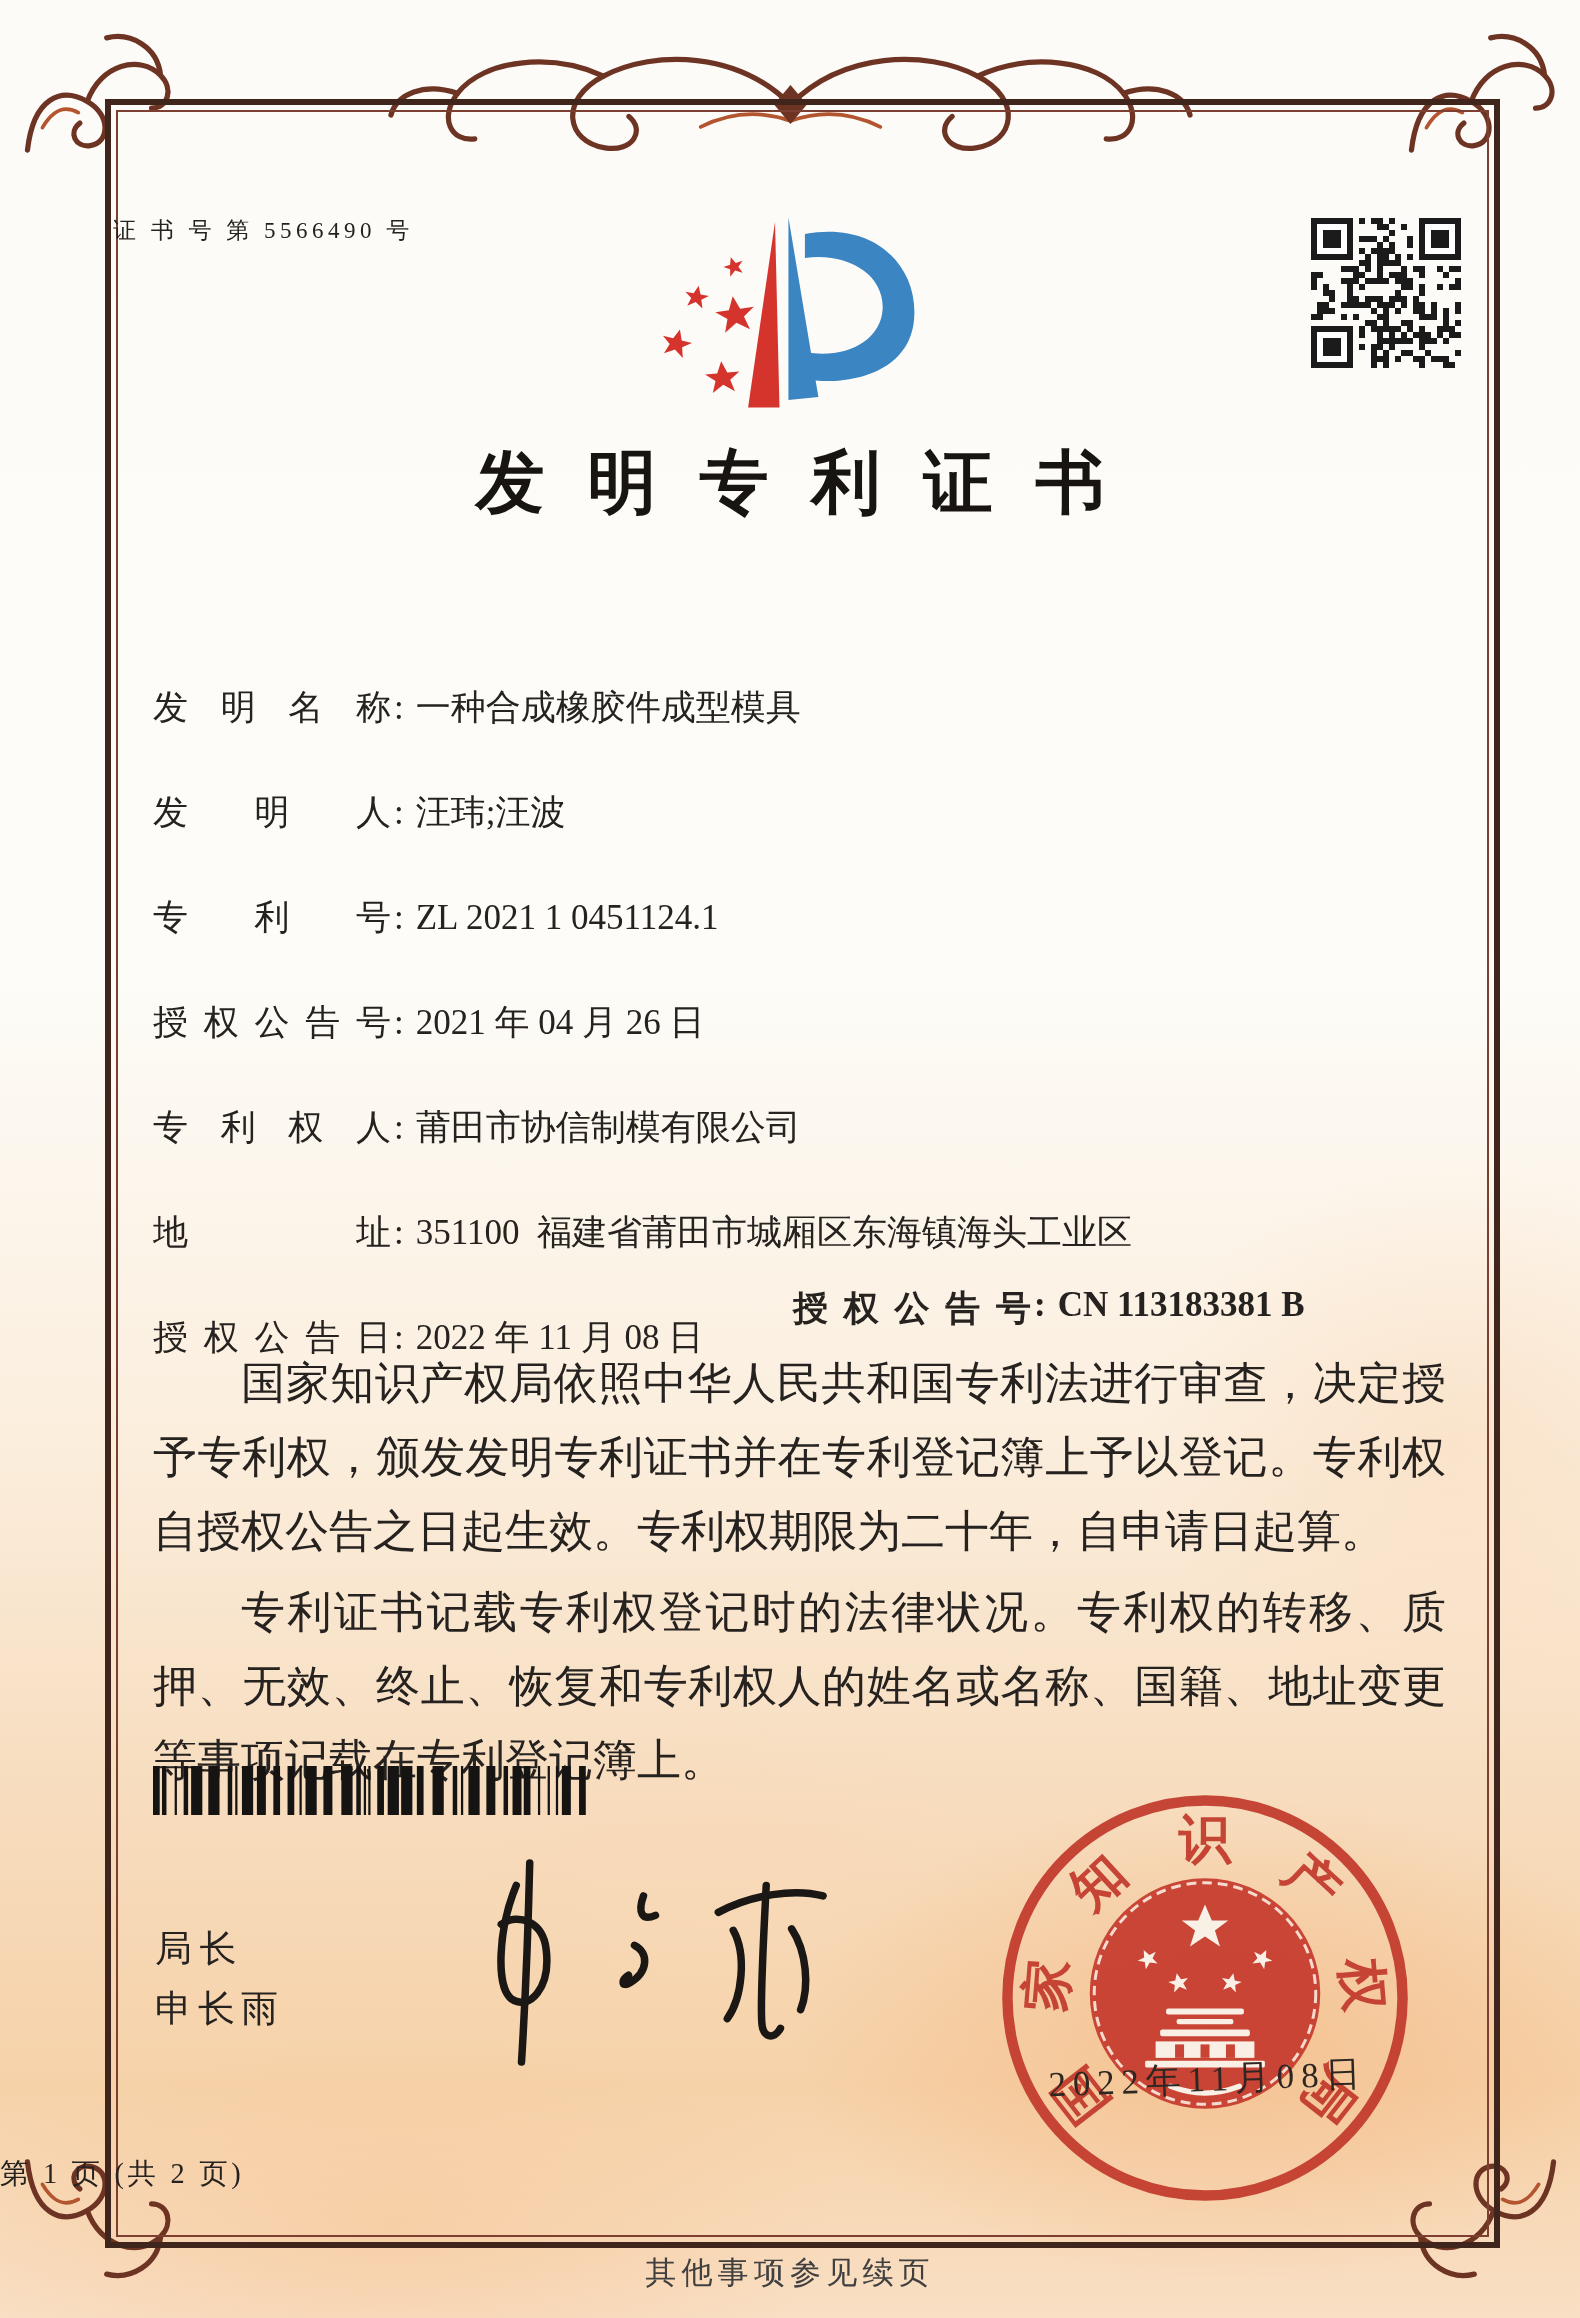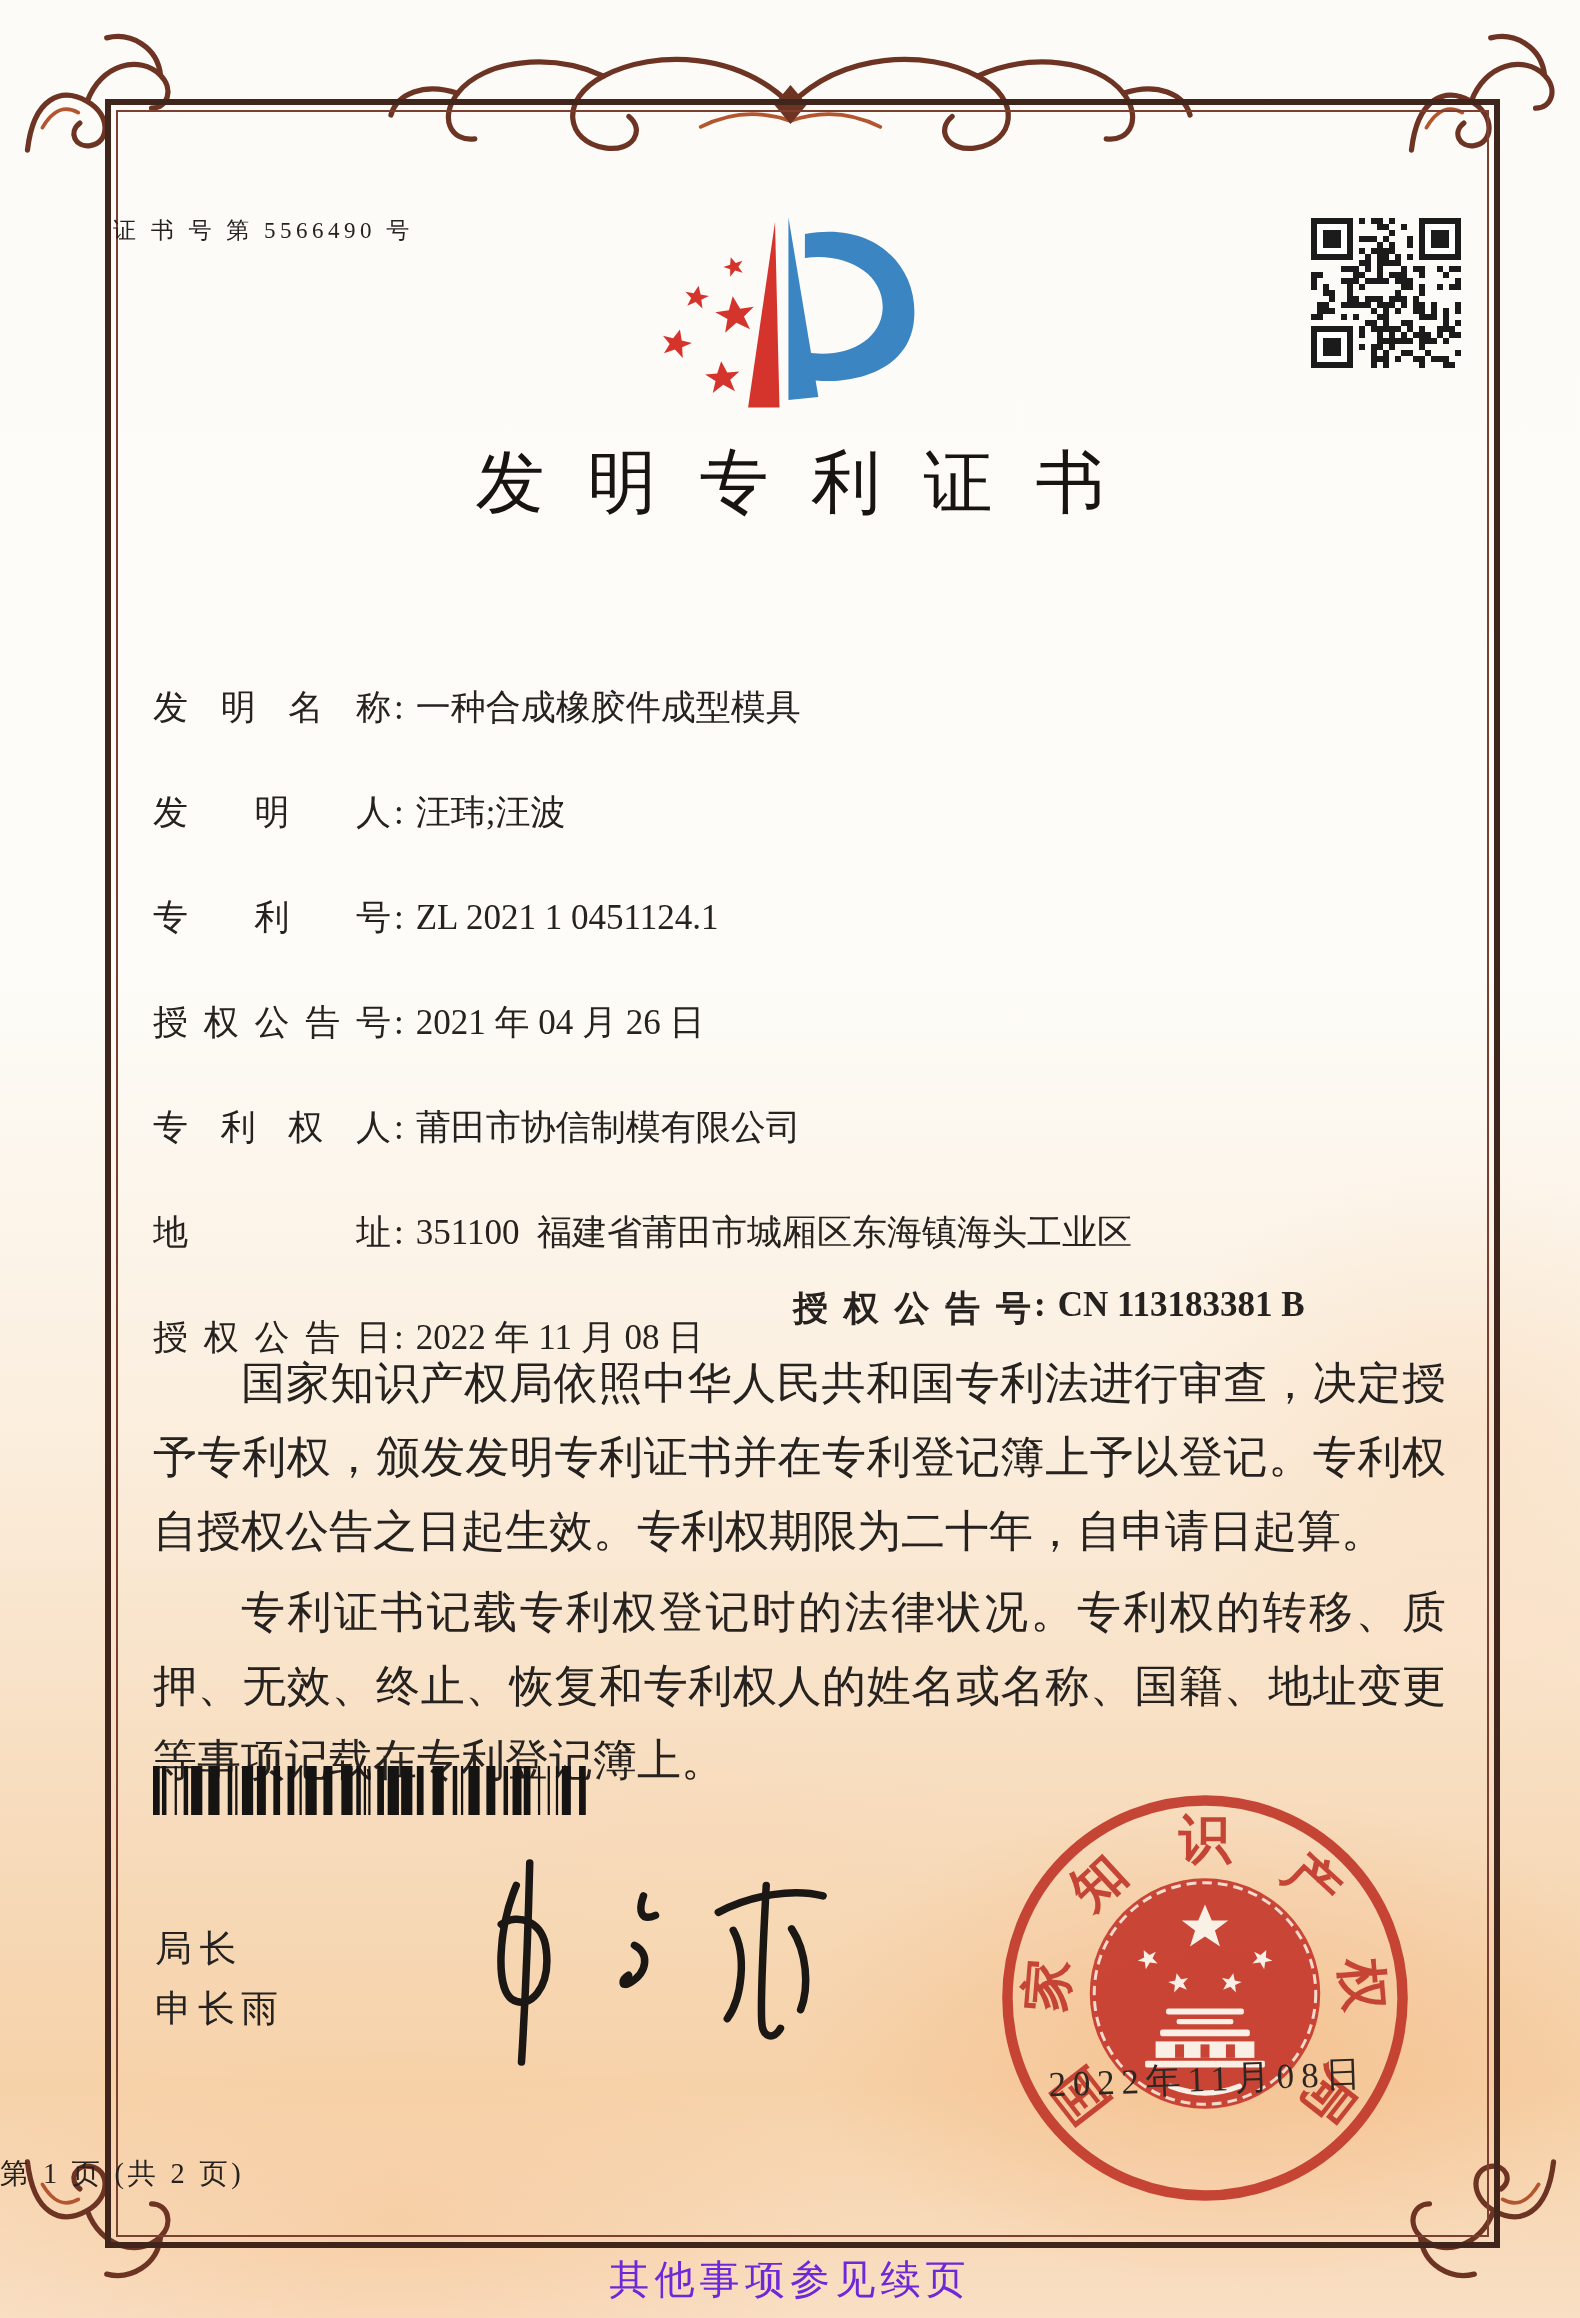--- a/index.html
+++ b/index.html
@@ -13,21 +13,21 @@
       radial-gradient(ellipse 449px 224px at 45% 80%, rgba(250,216,184,.45), transparent 60%),
       linear-gradient(180deg,#fcfbf8 0%,#fdfcf8 42%,#fbeedd 62%,#f7dcbd 78%,#f6d2a9 90%,#f9dfc4 100%);
   }
   .abs{position:absolute;}
   
   .frame{left:105px;top:99px;width:1383px;height:2137px;border:6.7px solid #40251d;}
   .frame-inner{position:absolute;inset:5.2px;border:2.2px solid #7d4030;}
   
   .cert-no{left:113px;top:215px;font-size:23px;letter-spacing:4.5px;}
   
-  .title{left:0;right:0;top:437px;text-align:center;font-size:69px;font-weight:normal;
+  .title{left:0;right:0;top:437px;text-align:center;font-size:69px;font-weight:bold;
          letter-spacing:43px;text-indent:43px;color:#171412;}
   
   .rows{left:153px;top:655px;width:1293px;}
   .row{position:relative;height:105px;font-size:35px;display:flex;align-items:center;}
   .flabel{display:inline-block;width:238px;text-align:justify;text-align-last:justify;text-justify:inter-character;}
   .colon{margin:0 12px 0 3px;}
   .fvalue{white-space:pre-wrap;}
   .pair2{position:absolute;left:640px;top:0;display:flex;font-weight:bold;}
   
   .paras{left:153px;top:1347px;width:1293px;font-size:44px;line-height:1.68;text-align:justify;}
@@ -40,21 +40,21 @@
   
   .sig{left:404px;top:1833px;width:464px;height:262px;}
   
   .seal{left:985px;top:1778px;width:440px;height:440px;}
   .seal-char{font-size:70px;fill:#c23a2c;font-weight:bold;text-anchor:middle;dominant-baseline:central;
              font-family:"Liberation Serif","DejaVu Serif",serif;}
   .seal-date{font-size:47px;fill:#1e1b1a;letter-spacing:9px;text-anchor:middle;
              font-family:"Liberation Serif","DejaVu Serif",serif;}
   
   .pagenum{left:0;right:0;top:2155px;text-align:left;font-size:28.4px;letter-spacing:3.7px;}
-  .contnote{left:0;right:0;top:2252px;text-align:center;font-size:40px;letter-spacing:5.2px;color:#6d28d9;}
+  .contnote{left:0;right:0;top:2252px;text-align:center;font-size:31px;letter-spacing:5.2px;color:#404040;}
   .logo{left:621px;top:186px;width:314px;height:247px;}
   .qr{left:1311px;top:218px;width:150px;height:150px;}
   .flourish{pointer-events:none;}
 </style>
 </head>
 <body>
 
 <svg width="0" height="0" style="position:absolute">
   <defs>
     <path id="star5" d="M0,-10 L2.94,-3.09 10,-3.09 4.28,1.18 6.47,8.09 0,3.82 -6.47,8.09 -4.28,1.18 -10,-3.09 -2.94,-3.09 Z"></path>

